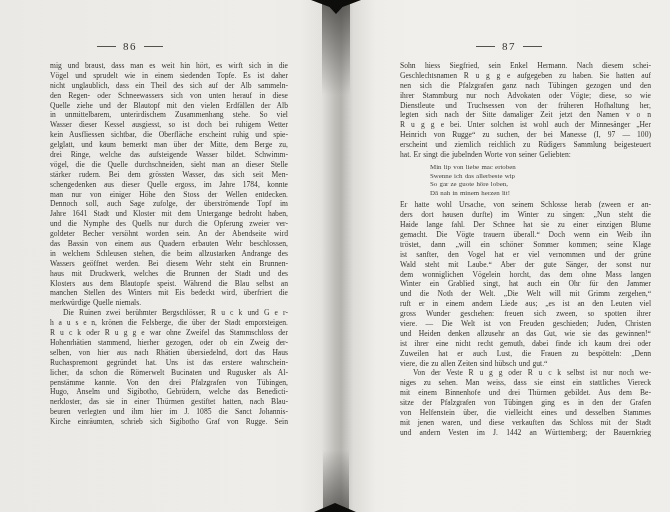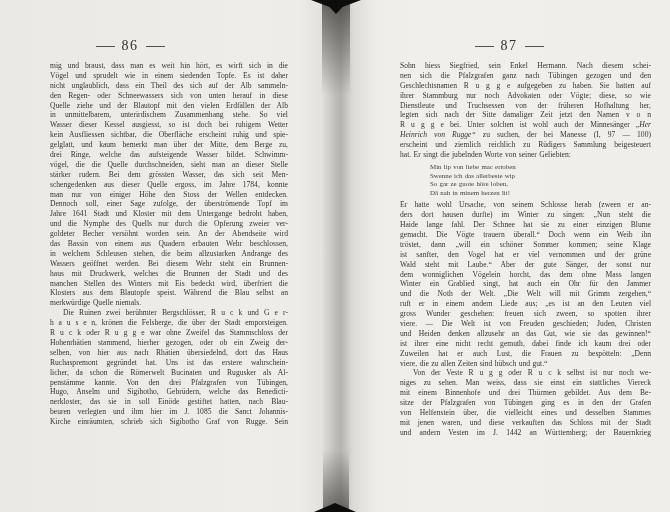--- a/index.html
+++ b/index.html
@@ -9,29 +9,29 @@
     font-family:"Liberation Serif","DejaVu Serif",serif;
     color:#38352e;
   }
   .page{position:absolute;top:40px;}
   .page-left{left:50px;width:238px;}
   .page-right{left:400px;width:251px;}
   .pagenum-row{display:flex;align-items:center;justify-content:center;gap:7px;height:12px;margin-bottom:9px;}
   .page-left .pagenum-row{width:160px;margin-left:0;}
   .page-right .pagenum-row{width:160px;margin-left:29px;}
   .rule{width:19px;height:1px;background:#55524c;}
-  .pagenum{font-size:14px;letter-spacing:1.5px;color:#34312b;text-align:right;}
+  .pagenum{font-size:11px;letter-spacing:1.5px;color:#34312b;text-align:right;}
   .line{
     font-size:7.6px;line-height:9.9px;height:9.9px;overflow:hidden;
     text-align:justify;text-align-last:justify;
     word-spacing:0.5px;
   }
   .line.noj{text-align-last:left;}
   .line.ind{text-indent:13px;}
-  .it{font-style:italic;}
+  .it{}
   .verse{margin:3px 0 3px 30px;}
   .verse .line{font-size:6.9px;line-height:8.6px;height:8.6px;text-align:left;text-align-last:left;color:#45423b;}
   .gutter{
     position:absolute;left:300px;top:0;width:76px;height:512px;
     background:linear-gradient(to right,
       rgba(78,75,69,0) 0%,rgba(78,75,69,0.06) 28%,
       rgba(70,67,61,0.28) 47%,rgba(70,67,61,0.33) 54%,
       rgba(78,75,69,0.10) 70%,rgba(78,75,69,0) 100%);
   }
   .gutter-top-shade{
@@ -70,56 +70,56 @@
         <div class="line"><span>Quelle ziehe und der Blautopf mit den vielen Erdfällen der Alb</span></div>
         <div class="line"><span>in unmittelbarem, unterirdischem Zusammenhang stehe. So viel</span></div>
         <div class="line"><span>Wasser dieser Kessel ausgiesst, so ist doch bei ruhigem Wetter</span></div>
         <div class="line"><span>kein Ausfliessen sichtbar, die Oberfläche erscheint ruhig und spie-</span></div>
         <div class="line"><span>gelglatt, und kaum bemerkt man über der Mitte, dem Berge zu,</span></div>
         <div class="line"><span>drei Ringe, welche das aufsteigende Wasser bildet. Schwimm-</span></div>
         <div class="line"><span>vögel, die die Quelle durchschneiden, sieht man an dieser Stelle</span></div>
         <div class="line"><span>stärker rudern. Bei dem grössten Wasser, das sich seit Men-</span></div>
         <div class="line"><span>schengedenken aus dieser Quelle ergoss, im Jahre 1784, konnte</span></div>
         <div class="line"><span>man nur von einiger Höhe den Stoss der Wellen entdecken.</span></div>
-        <div class="line"><span>Dennoch soll, einer Sage zufolge, der überströmende Topf im</span></div>
+        <div class="line"><span>Dennoch soll, auch Sage zufolge, der überströmende Topf im</span></div>
         <div class="line"><span>Jahre 1641 Stadt und Kloster mit dem Untergange bedroht haben,</span></div>
         <div class="line"><span>und die Nymphe des Quells nur durch die Opferung zweier ver-</span></div>
         <div class="line"><span>goldeter Becher versöhnt worden sein. An der Abendseite wird</span></div>
         <div class="line"><span>das Bassin von einem aus Quadern erbauten Wehr beschlossen,</span></div>
         <div class="line"><span>in welchem Schleusen stehen, die beim allzustarken Andrange des</span></div>
         <div class="line"><span>Wassers geöffnet werden. Bei diesem Wehr steht ein Brunnen-</span></div>
         <div class="line"><span>haus mit Druckwerk, welches die Brunnen der Stadt und des</span></div>
+        <div class="line"><span>Klosters aus dem Blautopfe speist. Während die Blau selbst an</span></div>
         <div class="line"><span>manchen Stellen des Winters mit Eis bedeckt wird, überfriert die</span></div>
-        <div class="line"><span>Klosters aus dem Blautopfe speist. Während die Blau selbst an</span></div>
         <div class="line noj"><span>merkwürdige Quelle niemals.</span></div>
         <div class="line ind"><span>Die Ruinen zwei berühmter Bergschlösser, R u c k und G e r-</span></div>
         <div class="line"><span>h a u s e n, krönen die Felsberge, die über der Stadt emporsteigen.</span></div>
         <div class="line"><span>R u c k oder R u g g e war ohne Zweifel das Stammschloss der</span></div>
         <div class="line"><span>Hohenrhätien stammend, hierher gezogen, oder ob ein Zweig der-</span></div>
         <div class="line"><span>selben, von hier aus nach Rhätien übersiedelnd, dort das Haus</span></div>
         <div class="line"><span>Ruchaspremont gegründet hat. Uns ist das erstere wahrschein-</span></div>
         <div class="line"><span>licher, da schon die Römerwelt Bucinaten und Rugusker als Al-</span></div>
         <div class="line"><span>penstämme kannte. Von den drei Pfalzgrafen von Tübingen,</span></div>
         <div class="line"><span>Hugo, Anselm und Sigibotho, Gebrüdern, welche das Benedicti-</span></div>
-        <div class="line"><span>nerkloster, das sie in soll Einöde gestiftet hatten, nach Blau-</span></div>
+        <div class="line"><span>nerkloster, das sie in einer Thürmen gestiftet hatten, nach Blau-</span></div>
         <div class="line"><span>beuren verlegten und ihm hier im J. 1085 die Sanct Johannis-</span></div>
         <div class="line"><span>Kirche einräumten, schrieb sich Sigibotho Graf von Rugge. Sein</span></div>
       </div>
   </div>
 
   <div class="page page-right">
     <div class="pagenum-row">
       <span class="rule"></span>
       <span class="pagenum">87</span>
       <span class="rule"></span>
     </div>
     <div class="body">
         <div class="line"><span>Sohn hiess Siegfried, sein Enkel Hermann. Nach diesem schei-</span></div>
+        <div class="line"><span>Geschlechtsnamen R u g g e aufgegeben zu haben. Sie hatten auf</span></div>
         <div class="line"><span>nen sich die Pfalzgrafen ganz nach Tübingen gezogen und den</span></div>
-        <div class="line"><span>Geschlechtsnamen R u g g e aufgegeben zu haben. Sie hatten auf</span></div>
         <div class="line"><span>ihrer Stammburg nur noch Advokaten oder Vögte; diese, so wie</span></div>
         <div class="line"><span>Dienstleute und Truchsessen von der früheren Hofhaltung her,</span></div>
         <div class="line"><span>legten sich nach der Sitte damaliger Zeit jetzt den Namen v o n</span></div>
         <div class="line"><span>R u g g e bei. Unter solchen ist wohl auch der Minnesänger „</span><span class="it">Her</span></div>
         <div class="line"><span class="it">Heinrich von Rugge“</span><span> zu suchen, der bei Manesse (I, 97 — 100)</span></div>
         <div class="line"><span>erscheint und ziemlich reichlich zu Rüdigers Sammlung beigesteuert</span></div>
         <div class="line noj"><span>hat. Er singt die jubelnden Worte von seiner Geliebten:</span></div>
       </div>
     <div class="verse">
         <div class="line"><span>Min lip von liebe mac ertoben</span></div>

